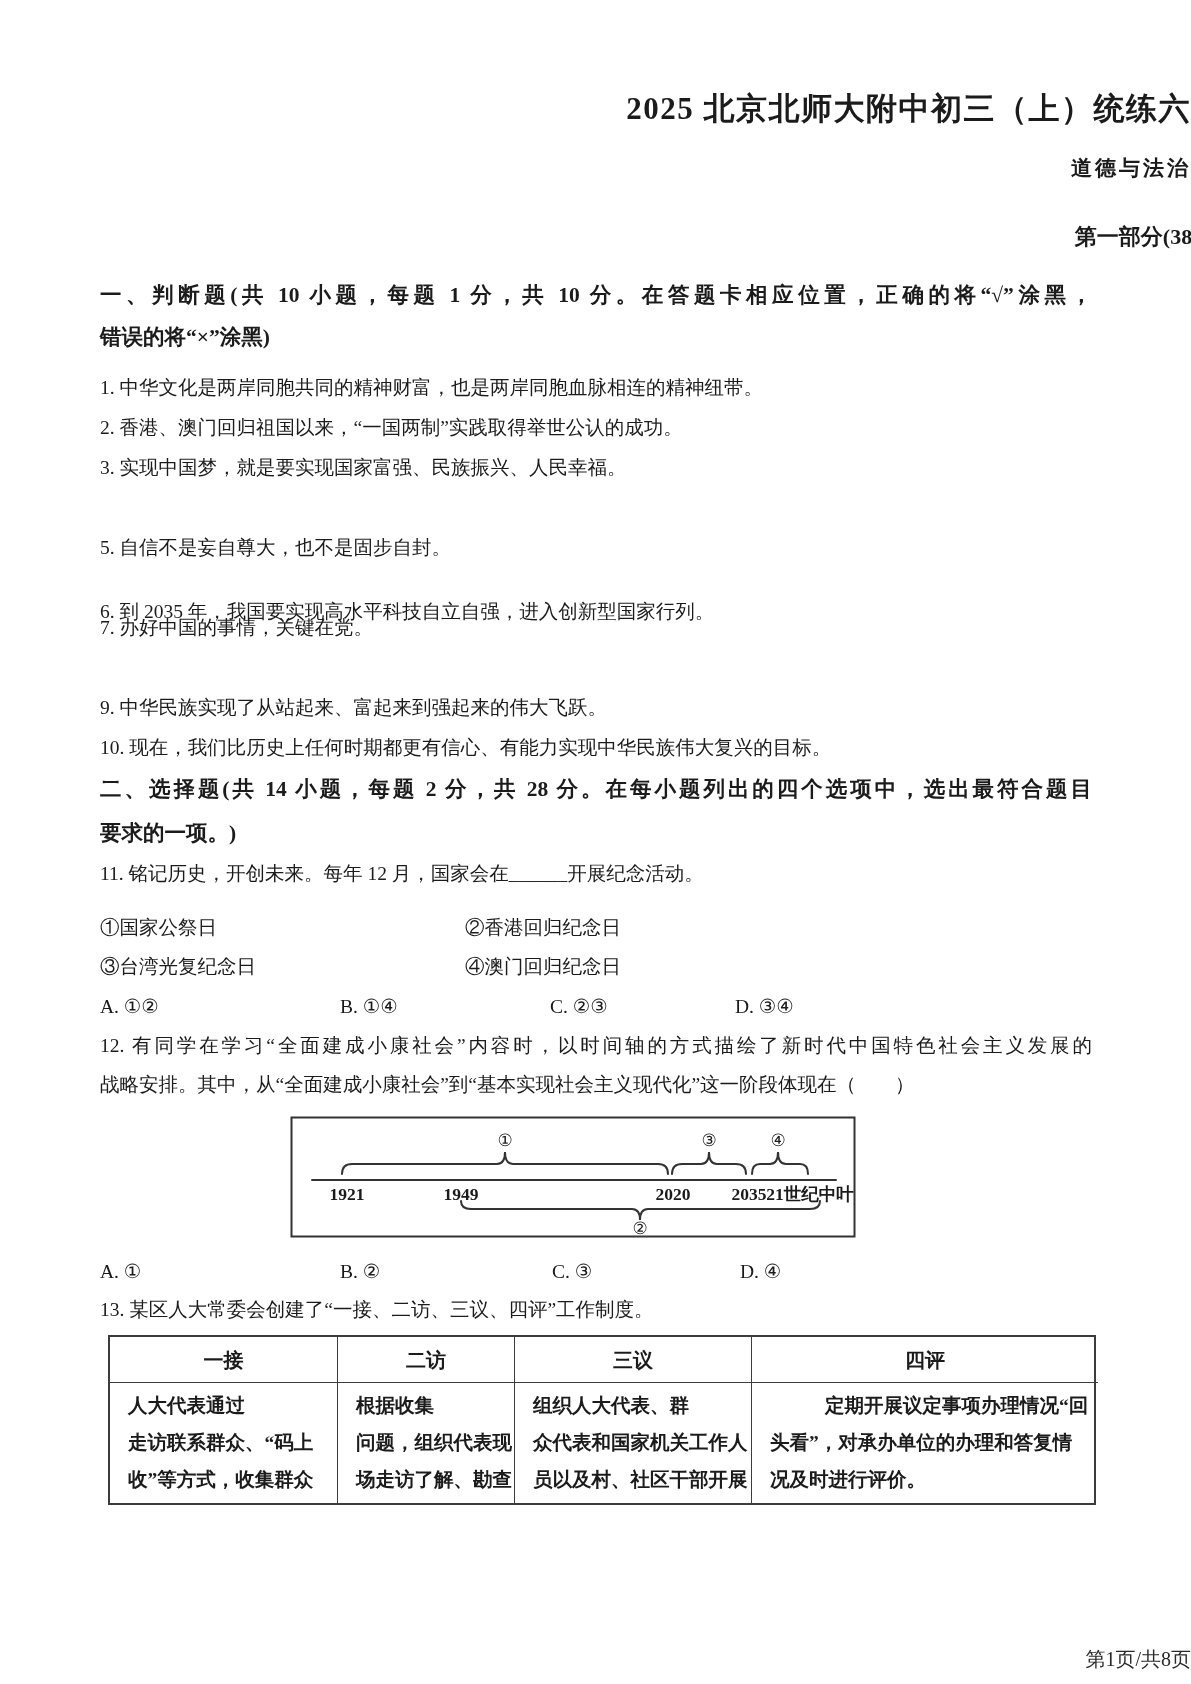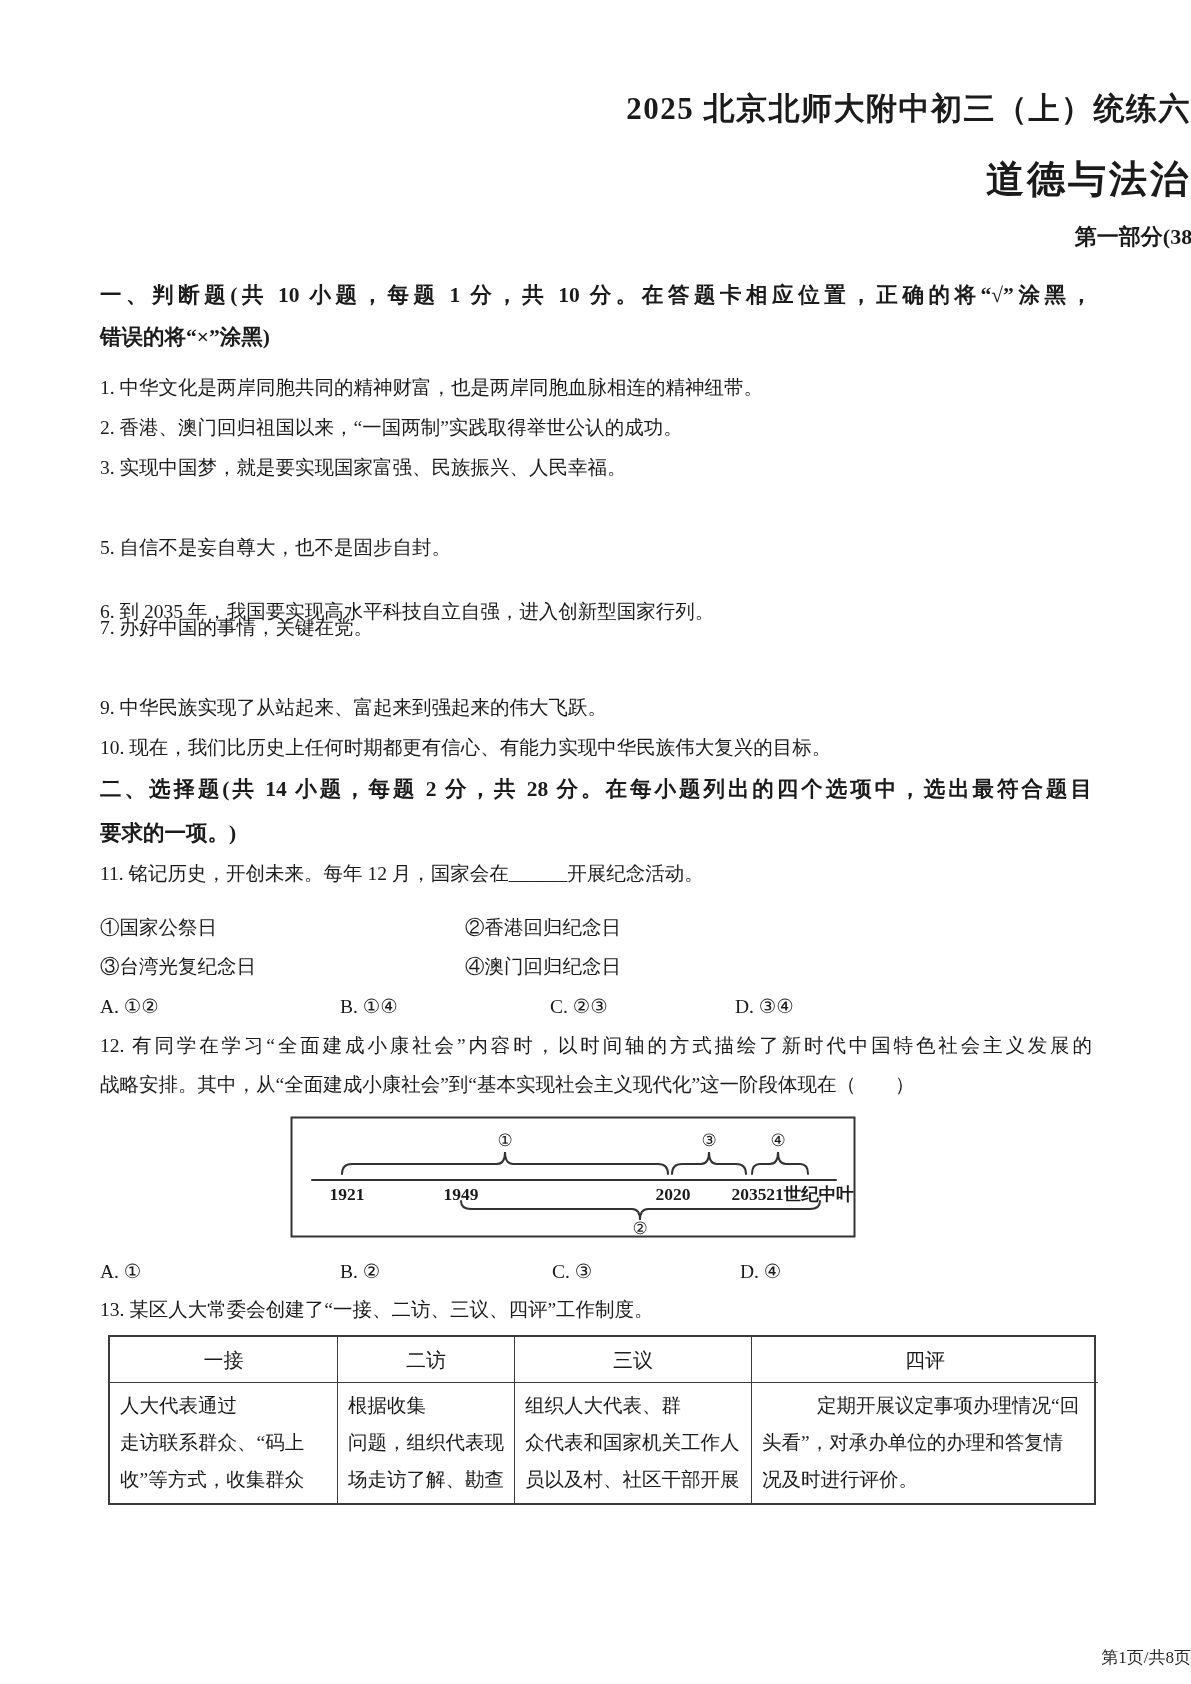--- a/index.html
+++ b/index.html
@@ -5,40 +5,40 @@
   html,body { margin:0; padding:0; background:#e8e8e8; }
   .page {
     position:relative; width:1191px; height:1684px; margin:0 auto;
     background:#ffffff; color:#1b1b1b;
     font-family:"Liberation Serif","DejaVu Serif",serif;
     overflow:hidden;
   }
   .abs { position:absolute; }
   .center { left:0; width:100%; text-align:right; }
   .title { font-size:31px; font-weight:bold; letter-spacing:1.5px; }
-  .subject { font-size:38px; font-weight:bold; letter-spacing:3px; }
+  .subject { font-size:21px; font-weight:bold; letter-spacing:3px; }
   .part { font-size:22px; font-weight:bold;margin-left:36px; }
   .heading-line { font-size:21.5px; line-height:30px; font-weight:bold; white-space:nowrap; }
   .justify { width:992px; white-space:normal; text-align:justify; text-align-last:justify; }
   .body-line { font-size:19.5px; line-height:28px; white-space:nowrap; }
-  .footer { font-size:17px; color:#2a2a2a; }
+  .footer { font-size:20px; color:#2a2a2a; }
 
   
   .q13-table {
     display:grid; grid-template-columns:227px 177px 237px 347px;
     width:988px; border:2px solid #3c3c3c; background:#fff; box-sizing:border-box;
   }
-  .q13-table > div { border-left:1.5px solid #3c3c3c; box-sizing:border-box; }
+  .q13-table > div { border-left:1.5px solid #3c3c3c; box-sizing:border-box;font-weight:bold; }
   .q13-table > div:nth-child(4n+1) { border-left:none; }
   .q13-table .th {
     height:46px; line-height:46px; text-align:center; font-size:20px;
     border-bottom:1.5px solid #3c3c3c;
   }
   .q13-table .td { height:120px; padding-top:4px; overflow:visible; }
-  .cell-line { font-size:19.5px; line-height:37px; padding-left:10px; white-space:nowrap; overflow:visible; }
+  .cell-line { font-size:19.5px; line-height:37px; padding-left:18px; white-space:nowrap; overflow:visible; }
   .td4 .cell-line:first-child { text-indent:55px; }
 
   
   .tl-year { font-size:17.5px; font-weight:bold; font-family:"Liberation Serif","DejaVu Serif",serif; fill:#1b1b1b; }
   .tl-marker { font-size:17px; font-family:"Liberation Serif","DejaVu Serif",serif; fill:#1b1b1b; }
   .tl-stroke { fill:none; stroke:#333; stroke-width:2; stroke-linecap:round; }
 </style>
 </head>
 <body>
 

